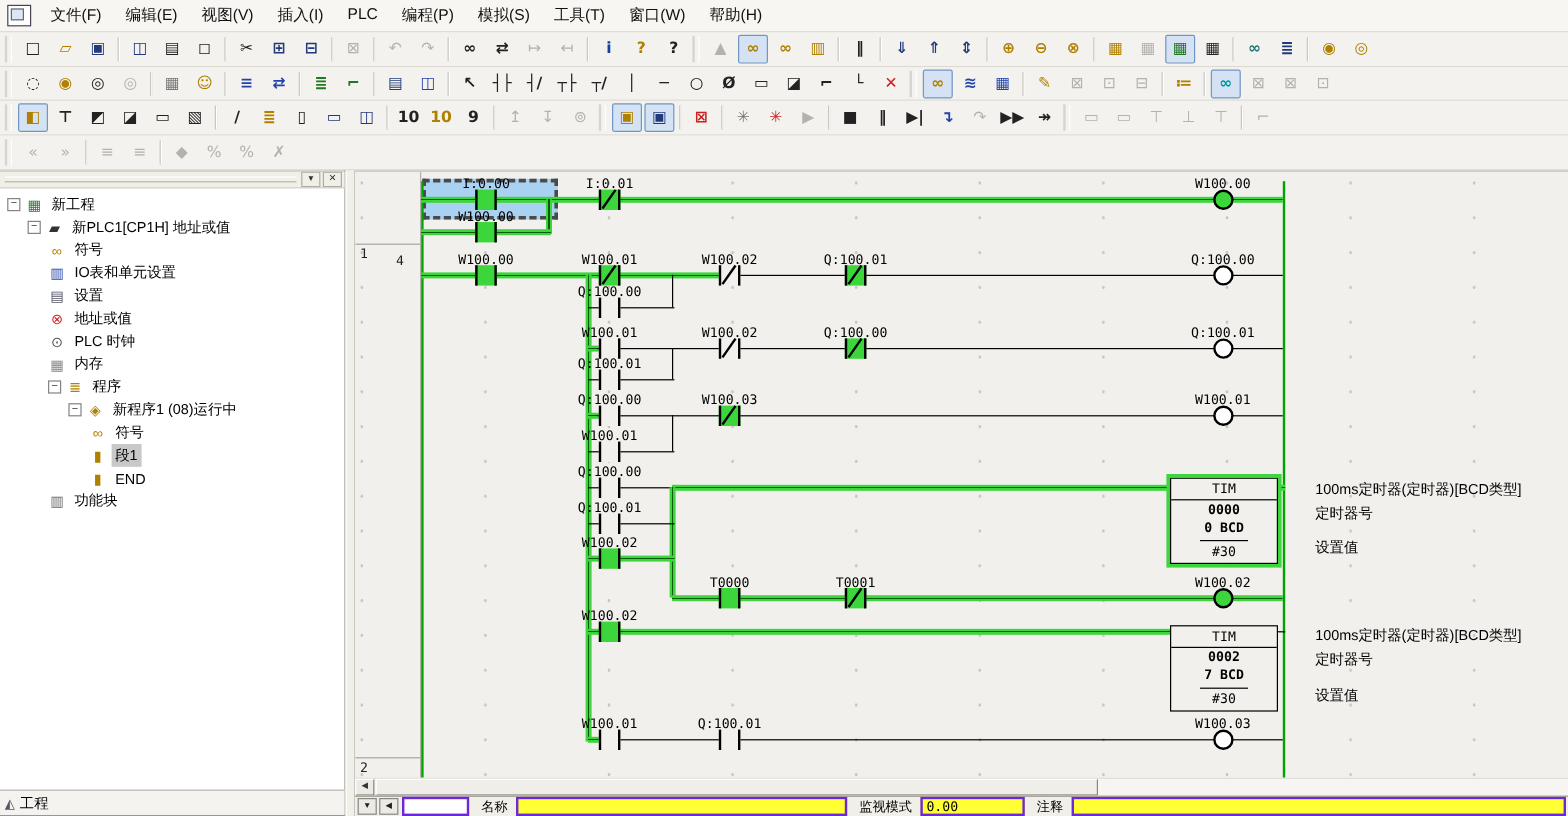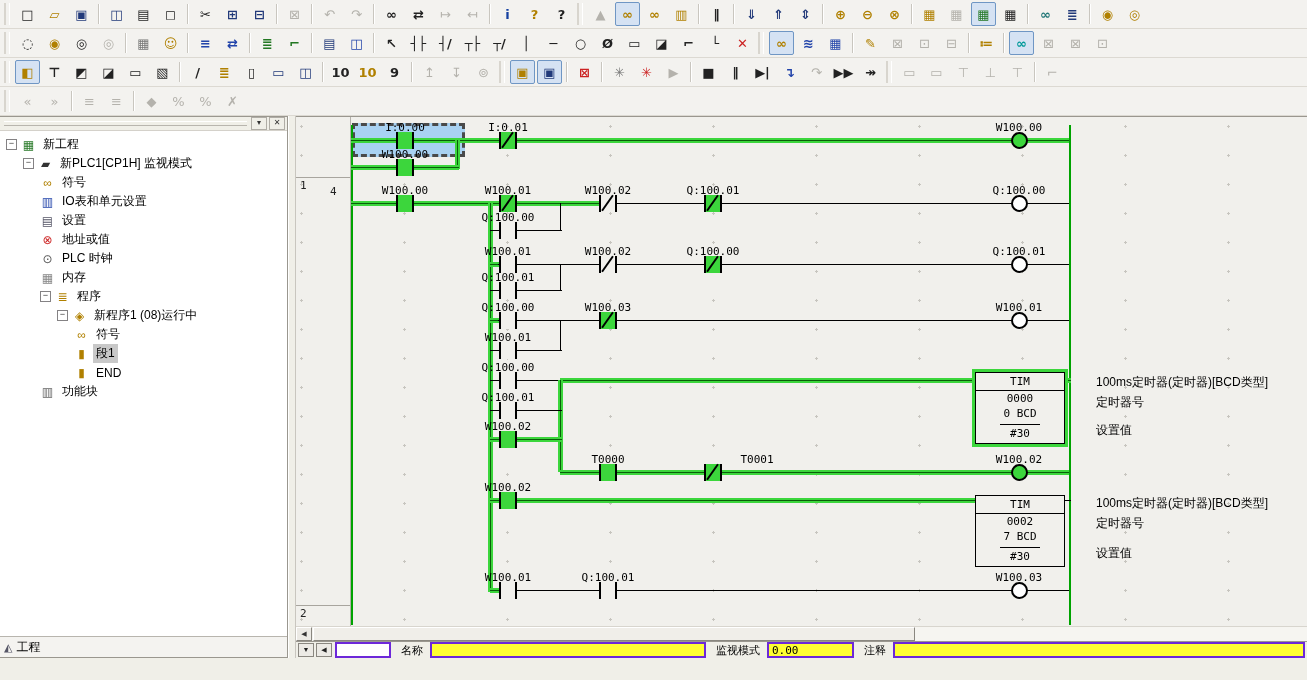--- a/index.html
+++ b/index.html
@@ -55,21 +55,21 @@
   .cont.on{background:#3cd63c;}
   .slash{position:absolute;left:-3px;top:7px;width:19px;height:2px;background:#000;transform:rotate(-55deg);}
   .coil{position:absolute;width:13px;height:13px;border:2px solid #000;border-radius:50%;background:#fff;z-index:3;}
   .coil.on{background:#3cd63c;}
   .lbl{position:absolute;transform:translateX(-50%);font:11px "DejaVu Sans Mono",monospace;color:#000;white-space:nowrap;z-index:4;}
   .selcell{position:absolute;background:#a9d2f2;border:3px dashed #4a4a4a;z-index:1;}
   .tim{position:absolute;width:88px;border:1px solid #000;background:#f1f0ec;z-index:3;
     font:11px "DejaVu Sans Mono",monospace;text-align:center;}
   .tim.on{outline:3px solid #3cd63c;}
   .tim .tim-h{border-bottom:1px solid #000;padding:2px 0;}
-  .tim .tim-r{padding:1px 0;}
+  .tim .tim-r{padding:1px 0;font-weight:bold;}
   .tim .tim-sep{width:40px;height:1px;background:#000;margin:3px auto 2px auto;}
   .tim .tim-p{padding:0 0 3px 0;}
   .note{position:absolute;font-size:12px;color:#000;white-space:nowrap;z-index:4;}
 
   
   #hscroll{height:14px;width:100%;background:#f3f2ee;border-top:1px solid #d8d5ce;display:flex;align-items:stretch;}
   #hs-left{width:14px;border:1px solid;border-color:#fff #8a8780 #8a8780 #fff;background:#eceae5;font-size:7px;line-height:12px;text-align:center;color:#333;}
   #hs-thumb{width:600px;border:1px solid;border-color:#fff #8a8780 #8a8780 #fff;background:#f0eee9;margin-left:1px;}
   #hs-track{flex:1;background:#f6f5f1;}
 
@@ -82,20 +82,35 @@
   .wb-lab{margin:0 4px 0 10px;color:#000;white-space:nowrap;}
   .wb-y1{width:272px;}
   .wb-y2{width:80px;font:11px "DejaVu Sans Mono",monospace;padding-left:3px;color:#000;}
   .wb-y3{flex:1;margin-right:2px;}
 </style>
 </head>
 <body>
 
 <div id="app">
 
+  <div id="menubar">
+    <div id="appicon"></div>
+    <div id="menu-items" style="display: flex;">
+        <div class="menu-item">文件(F)</div>
+        <div class="menu-item">编辑(E)</div>
+        <div class="menu-item">视图(V)</div>
+        <div class="menu-item">插入(I)</div>
+        <div class="menu-item">PLC</div>
+        <div class="menu-item">编程(P)</div>
+        <div class="menu-item">模拟(S)</div>
+        <div class="menu-item">工具(T)</div>
+        <div class="menu-item">窗口(W)</div>
+        <div class="menu-item">帮助(H)</div>
+      </div>
+  </div>
 
   <div class="toolbar" id="tb1">
       <div class="grip"></div>
       <div class="tbtn">
         <span class="g">□</span>
       </div>
       <div class="tbtn">
         <span class="g" style="color: rgb(176, 128, 0);">▱</span>
       </div>
       <div class="tbtn">
@@ -506,21 +521,21 @@
       </div>
       <div id="tree">
           <div class="trow" style="padding-left: 6px;">
             <span class="exp">−</span>
             <span class="ticon" style="color: rgb(42, 122, 42);">▦</span>
             <span class="tlabel">新工程</span>
           </div>
           <div class="trow" style="padding-left: 23px;">
             <span class="exp">−</span>
             <span class="ticon" style="color: rgb(51, 51, 51);">▰</span>
-            <span class="tlabel">新PLC1[CP1H] 监视模式</span>
+            <span class="tlabel">新PLC1[CP1H] 地址或值</span>
           </div>
           <div class="trow" style="padding-left: 40px;">
             <span class="ticon" style="color: rgb(176, 128, 0);">∞</span>
             <span class="tlabel">符号</span>
           </div>
           <div class="trow" style="padding-left: 40px;">
             <span class="ticon" style="color: rgb(34, 68, 170);">▥</span>
             <span class="tlabel">IO表和单元设置</span>
           </div>
           <div class="trow" style="padding-left: 40px;">
@@ -660,21 +675,21 @@
           <div class="lbl" style="left: 212px; top: 244px;">Q:100.00</div>
           <div class="cont" style="left: 203px; top: 285px;"></div>
           <div class="lbl" style="left: 212px; top: 274px;">Q:100.01</div>
           <div class="cont on" style="left: 203px; top: 314px;"></div>
           <div class="lbl" style="left: 212px; top: 303px;">W100.02</div>
           <div class="cont on" style="left: 303px; top: 347px;"></div>
           <div class="lbl" style="left: 312px; top: 336px;">T0000</div>
           <div class="cont on" style="left: 408px; top: 347px;">
             <span class="slash"></span>
           </div>
-          <div class="lbl" style="left: 417px; top: 336px; margin-left: 44px;">T0001</div>
+          <div class="lbl" style="left: 417px; top: 336px;">T0001</div>
           <div class="cont on" style="left: 203px; top: 375px;"></div>
           <div class="lbl" style="left: 212px; top: 364px;">W100.02</div>
           <div class="cont" style="left: 203px; top: 465px;"></div>
           <div class="lbl" style="left: 212px; top: 454px;">W100.01</div>
           <div class="cont" style="left: 303px; top: 465px;"></div>
           <div class="lbl" style="left: 312px; top: 454px;">Q:100.01</div>
           <div class="coil on" style="left: 715px; top: 15px;"></div>
           <div class="lbl" style="left: 723px; top: 4px;">W100.00</div>
           <div class="coil" style="left: 715px; top: 78px;"></div>
           <div class="lbl" style="left: 723px; top: 67px;">Q:100.00</div>

